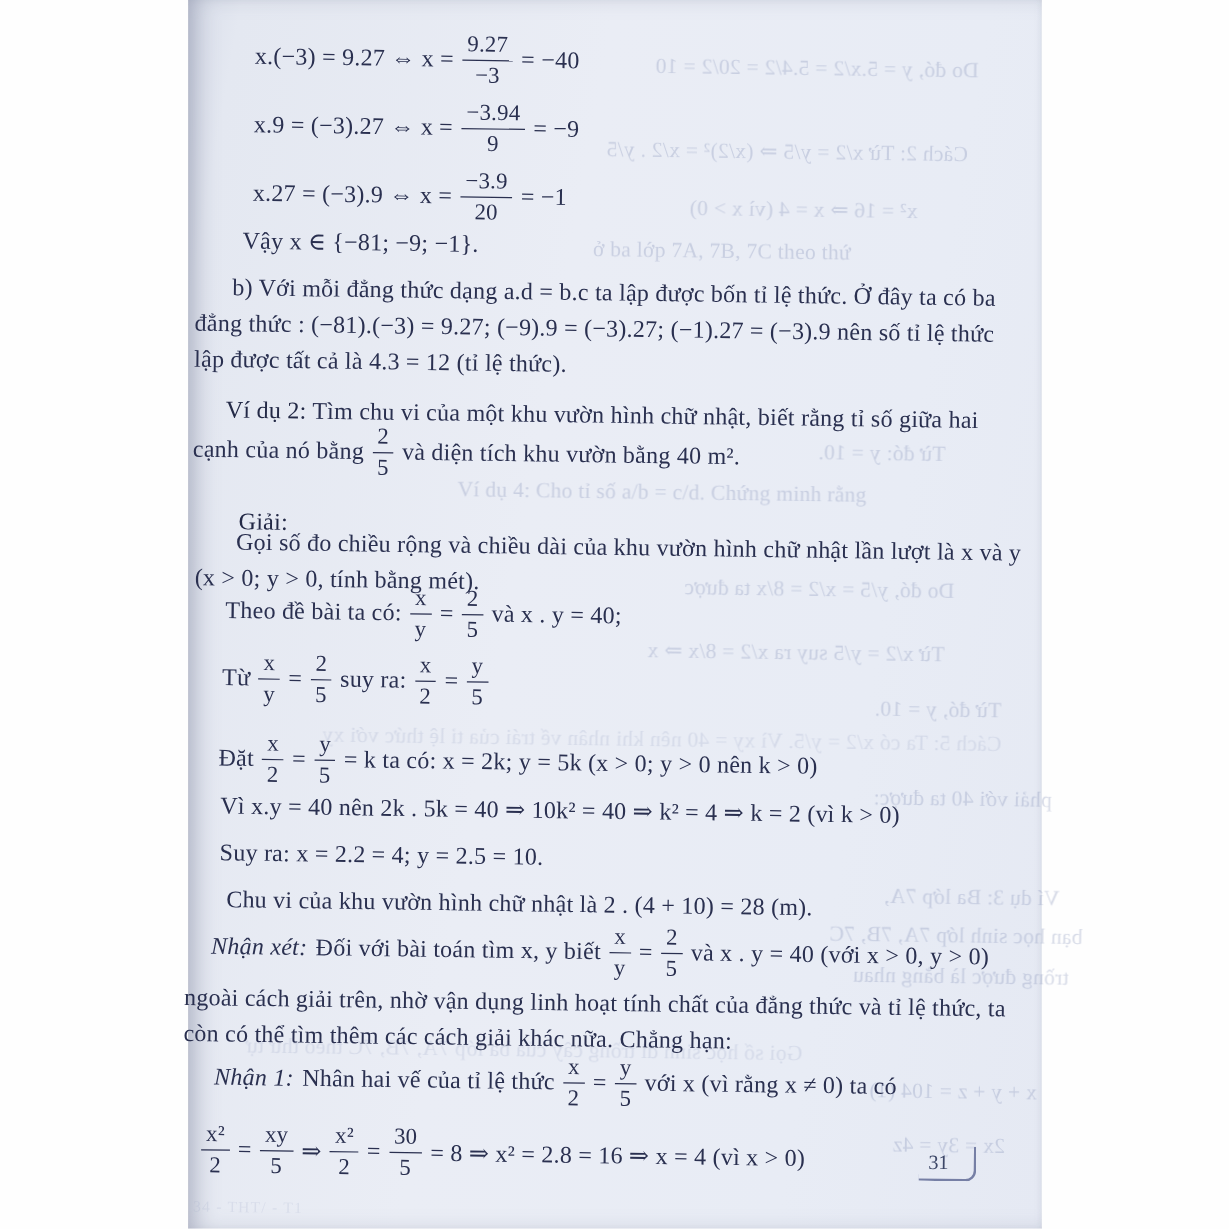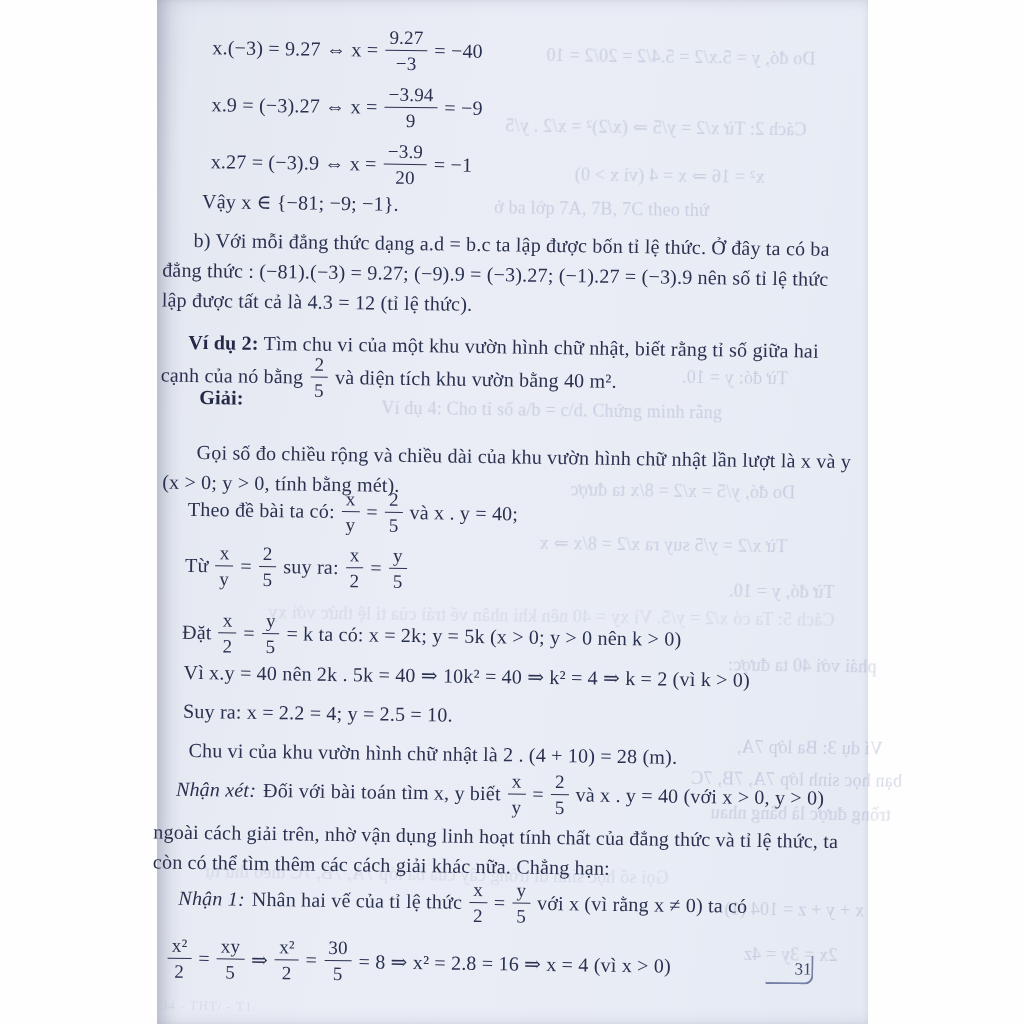--- a/index.html
+++ b/index.html
@@ -5,33 +5,33 @@
   html,body{margin:0;padding:0;}
   .canvas{position:relative;width:1024px;height:1024px;background:#fefefe;overflow:hidden;
           font-family:"Liberation Serif","DejaVu Serif",serif;}
   .page{position:absolute;left:157px;top:0;width:711px;height:1024px;
         background:linear-gradient(100deg,#d9deea 0%,#e4e8f1 5%,#eaedf5 40%,#e8ecf5 75%,#e5e9f3 100%);
         box-shadow:inset 12px 0 20px -8px rgba(105,112,140,.5), inset -3px 0 6px -3px rgba(140,148,170,.2);}
   .rotated{position:absolute;inset:0;transform:rotate(.8deg);transform-origin:40px 0;}
   .content{position:absolute;inset:0;color:#2a3050;}
   .tline{position:absolute;font-size:20px;line-height:26px;white-space:nowrap;letter-spacing:.2px;}
   .mline{position:absolute;display:flex;align-items:center;gap:7px;font-size:20px;white-space:nowrap;letter-spacing:.2px;}
-  .bold{font-weight:bold;color:#232946;}
+  .bold{font-weight:normal;color:#232946;}
   .it{font-style:italic;}
   .frac{display:inline-flex;flex-direction:column;align-items:center;line-height:1;}
   .frac .num{display:block;padding:0 4px 2px;border-bottom:1.6px solid #2a3050;font-size:19px;line-height:21px;text-align:center;}
   .frac .den{display:block;padding-top:2px;font-size:19px;line-height:21px;text-align:center;}
   .bleed-layer{position:absolute;inset:0;}
   .bleed{position:absolute;font-size:18px;color:#7e8bb4;opacity:.30;white-space:nowrap;filter:blur(.4px);letter-spacing:.2px;}
   .bleed.m{transform:scaleX(-1);}
   .bleed.dim{opacity:.18;}
   .printer-mark{position:absolute;font-size:13px;color:#8d99bd;opacity:.16;letter-spacing:1px;}
   .pagenum-tab{position:absolute;left:622px;top:947px;width:46px;height:27px;
                border-bottom:2px solid #767fa5;border-right:2px solid #767fa5;
-               border-bottom-right-radius:9px;text-align:right;}
+               border-bottom-right-radius:9px;}
   .pagenum-tab span{display:block;padding:4px 0 0 8px;font-size:17px;color:#3e4868;}
 </style>
 </head>
 <body>
 
 <div class="canvas">
   <div class="page">
     <div class="rotated">
 
       <div class="bleed-layer">
@@ -95,21 +95,21 @@
         </div>
         <div class="mline" style="left:9px;top:352px">
           <span>cạnh của nó bằng</span>
           <span class="frac">
             <span class="num">2</span>
             <span class="den">5</span>
           </span>
           <span>và diện tích khu vườn bằng 40 m².</span>
         </div>
 
-        <div class="tline bold" style="left:48px;top:384px">Giải:</div>
+        <div class="tline bold" style="left:48px;top:422px">Giải:</div>
 
         <div class="tline" style="left:46px;top:439px">Gọi số đo chiều rộng và chiều dài của khu vườn hình chữ nhật lần lượt là x và y</div>
         <div class="tline" style="left:12px;top:469px">(x &gt; 0; y &gt; 0, tính bằng mét).</div>
 
         <div class="mline" style="left:38px;top:486px">
           <span>Theo đề bài ta có:</span>
           <span class="frac">
             <span class="num">x</span>
             <span class="den">y</span>
           </span>

